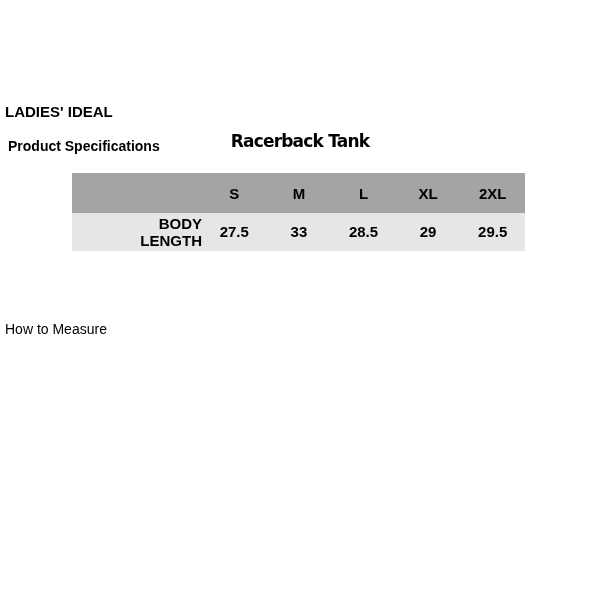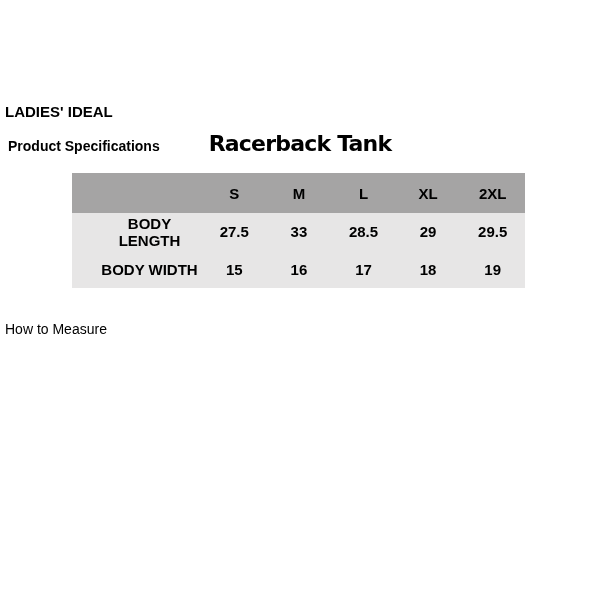--- a/index.html
+++ b/index.html
@@ -21,41 +21,41 @@
   }
   .spec-label {
     position:absolute; left:8px; top:139px;
     font-size:14px; font-weight:bold; line-height:1;
     white-space:nowrap;
   }
   .product-title {
     position:absolute; left:0; top:131px; width:600px;
     text-align:center;
     font-family:"DejaVu Sans", "Liberation Sans", sans-serif;
-    font-size:22px; font-weight:bold; letter-spacing:-0.8px;
+    font-size:17px; font-weight:bold; letter-spacing:-0.8px;
     line-height:1.2;
     white-space:nowrap;
   }
   table.size-table {
     position:absolute; left:72px; top:173px;
     width:453px;
     border-collapse:collapse;
     table-layout:fixed;
   }
   table.size-table th, table.size-table td {
     font-size:15px; font-weight:bold;
     text-align:center; vertical-align:middle;
     border:none;
   }
   table.size-table thead tr { height:40px; }
   table.size-table thead th { background:var(--header-bg); }
   table.size-table tbody tr { height:37.5px; }
   table.size-table tbody td { background:var(--row-bg); }
   table.size-table .label-col {
-    width:130px; text-align:center; padding-left:25px;
+    width:130px; text-align:right; padding-left:25px;
   }
   .howto-heading {
     position:absolute; left:5px; top:322px;
     font-size:14px; font-weight:normal; line-height:1;
     white-space:nowrap;
   }
   .measure-block {
     position:absolute; left:5px; top:355px; width:595px;
     font-size:14px; line-height:18.5px; letter-spacing:-0.15px;
   }
@@ -85,27 +85,19 @@
   </thead>
   <tbody>
     <tr>
       <td class="label-col">BODY LENGTH</td>
       <td>27.5</td>
       <td>33</td>
       <td>28.5</td>
       <td>29</td>
       <td>29.5</td>
     </tr>
-    <tr>
-      <td class="label-col">BODY WIDTH</td>
-      <td>15</td>
-      <td>16</td>
-      <td>17</td>
-      <td>18</td>
-      <td>19</td>
-    </tr>
   </tbody>
 </table>
 
 <div class="howto-heading">How to Measure</div>
 
 <div class="measure-block">
 </div>
 
 </body></html>

